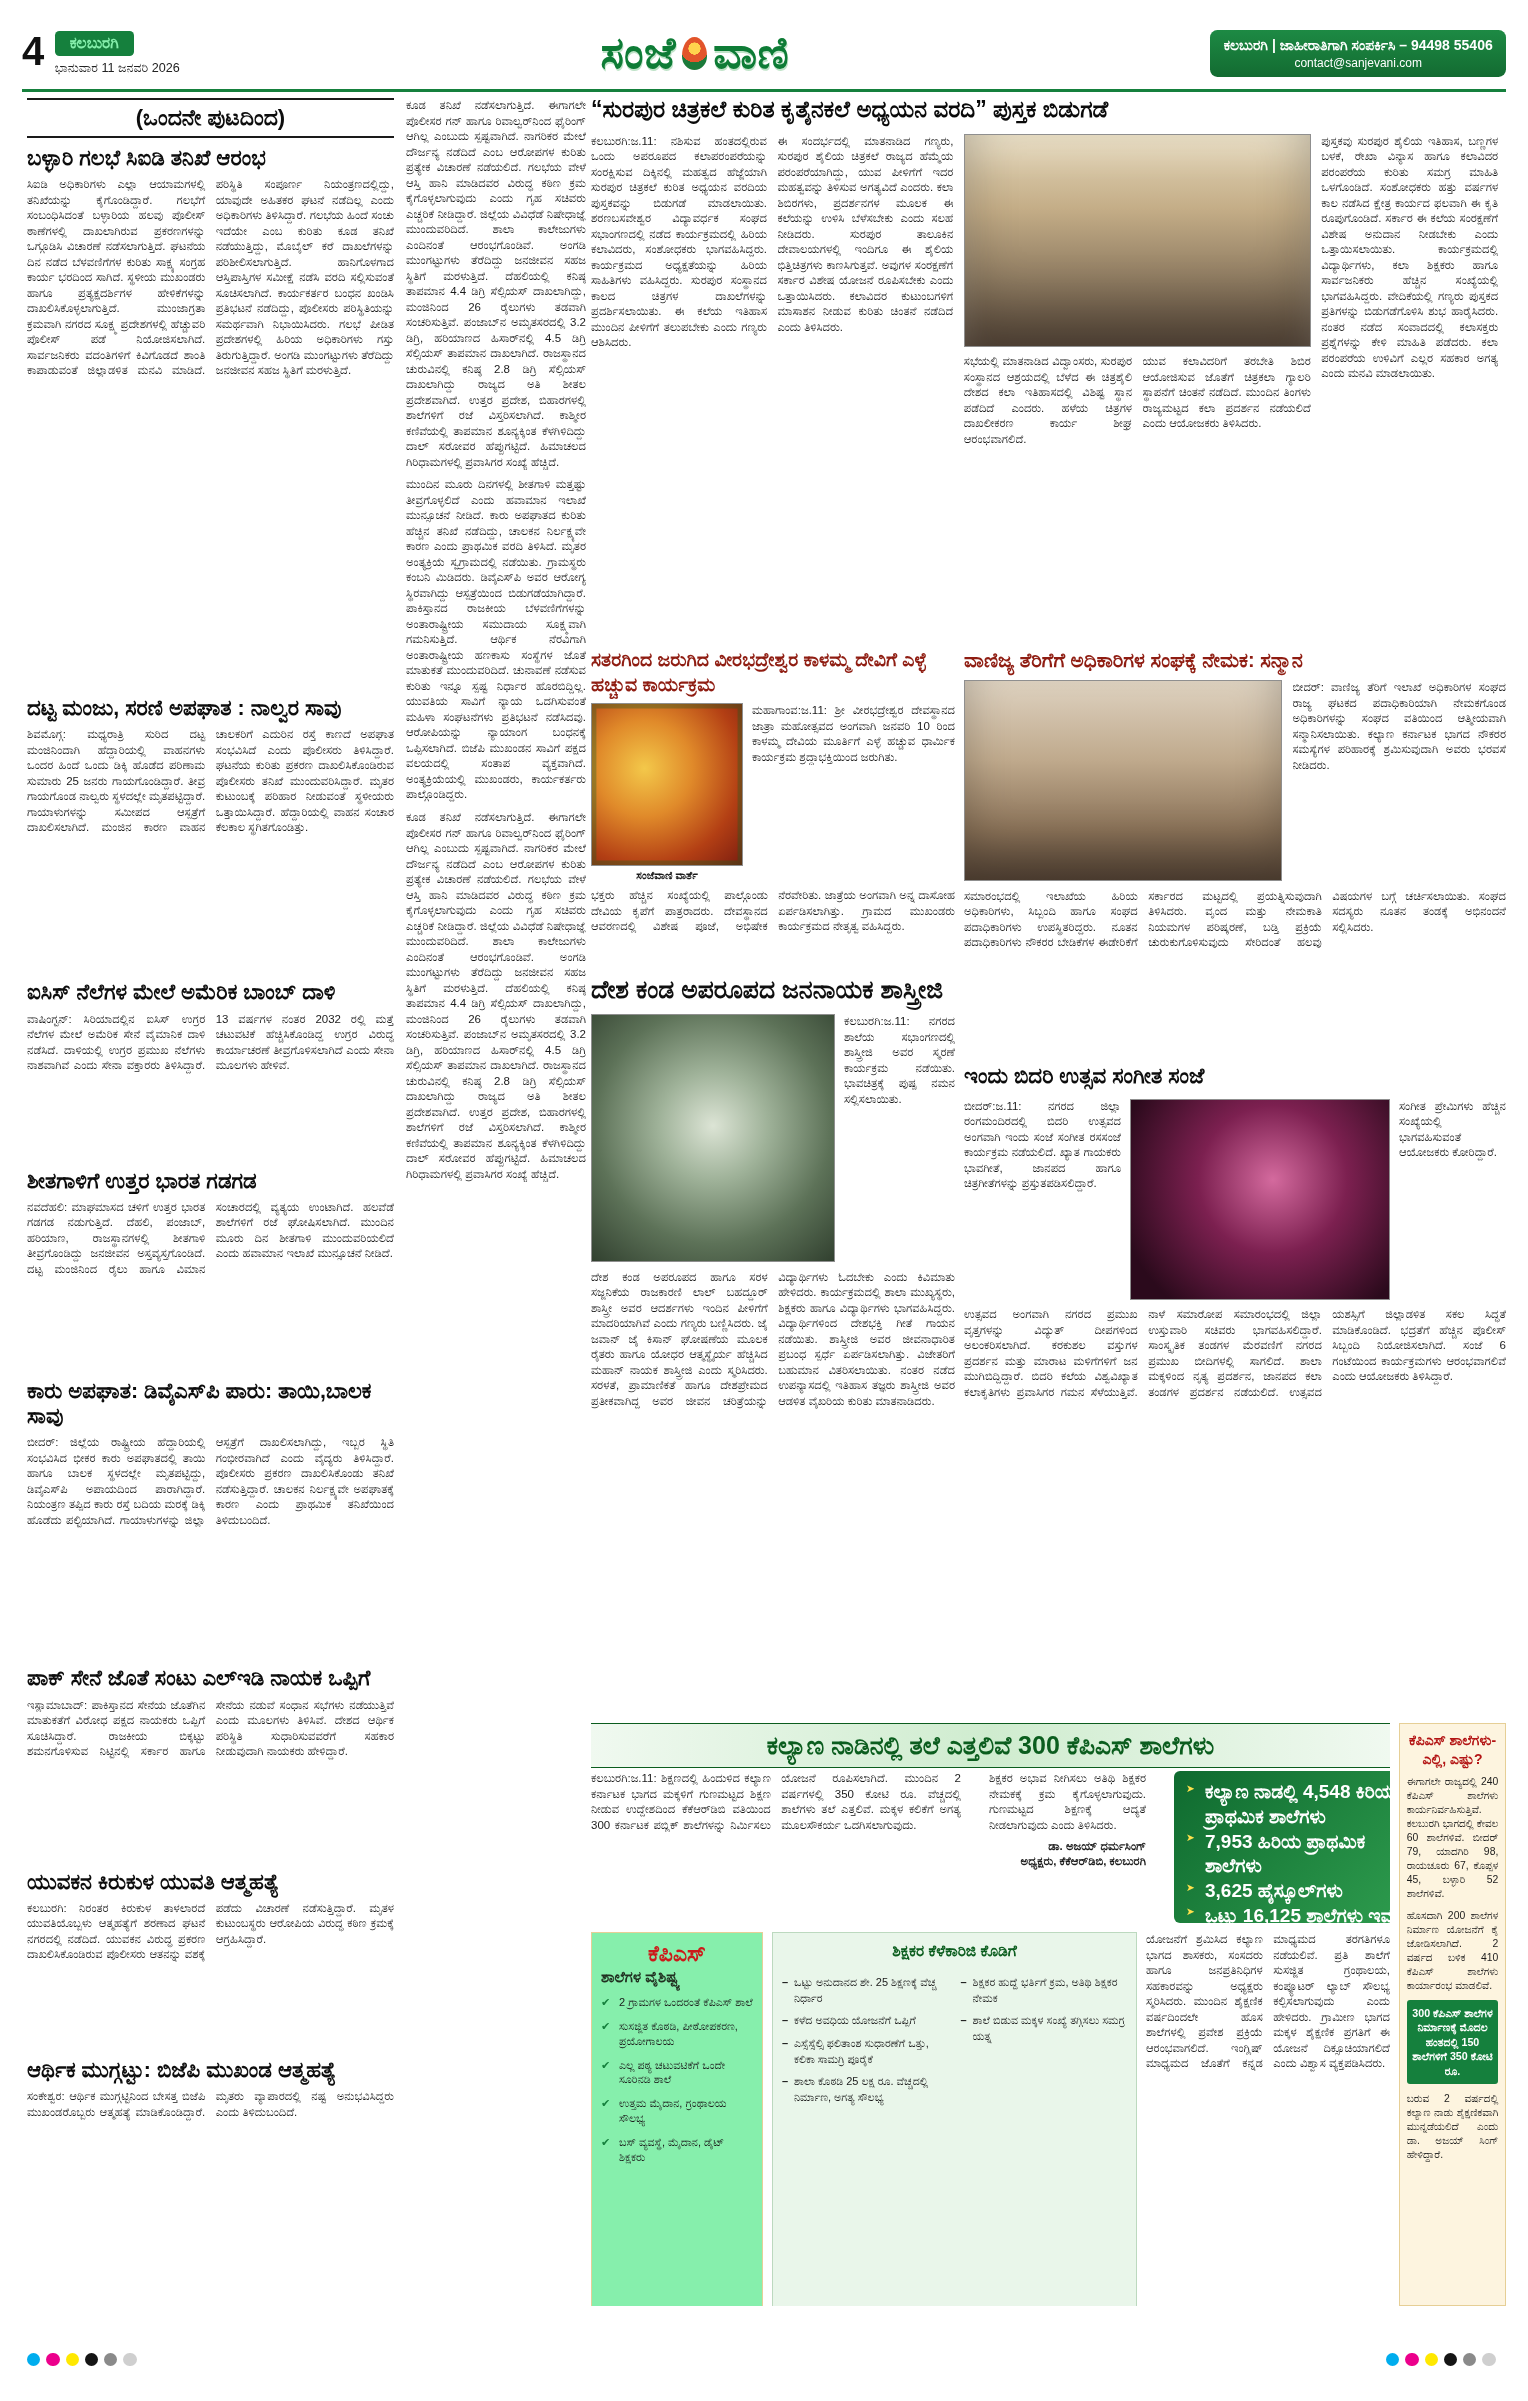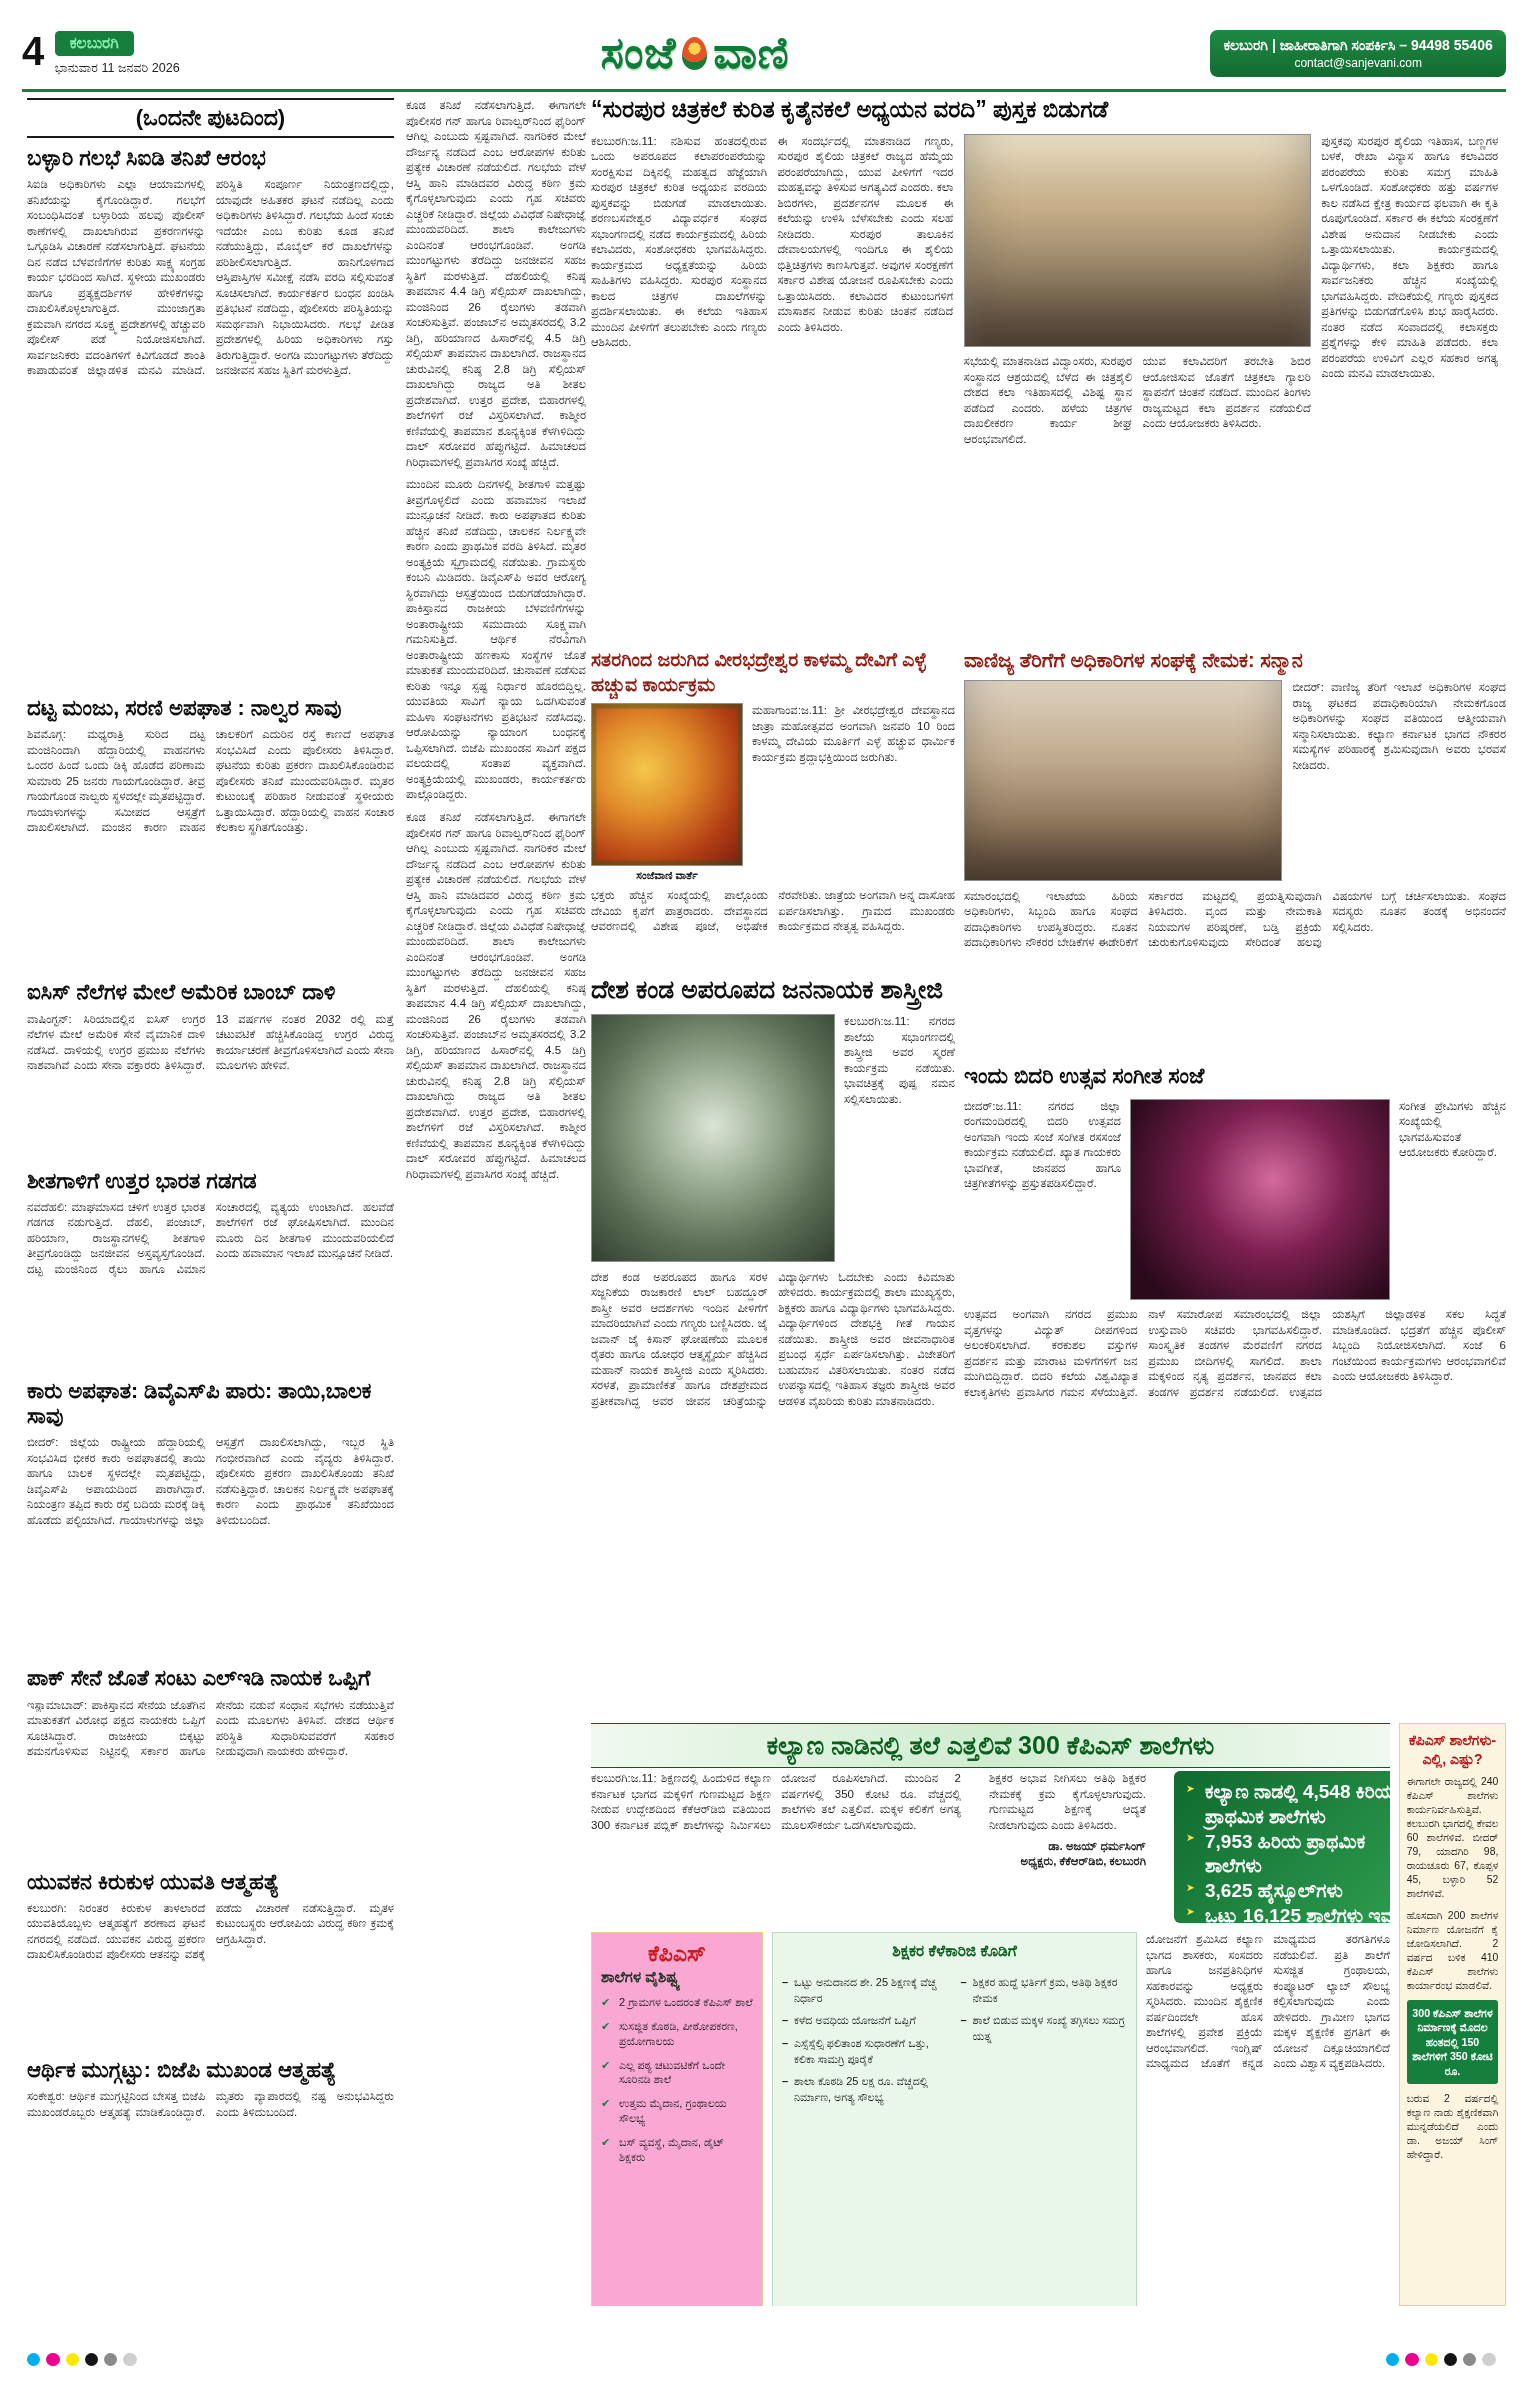--- a/index.html
+++ b/index.html
@@ -86,21 +86,21 @@
   .kps { position:absolute; left:591px; top:1723px; width:799px; height:583px; overflow:hidden; }
   .kps-head { background:linear-gradient(90deg,#f0f9f0,#cfeccf 50%,#f0f9f0); color:#0b5d1e; font-size:25px; font-weight:800; text-align:center; padding:6.7px 0; border-top:1.5px solid #0b5d1e; border-bottom:1.5px solid #0b5d1e; }
   .kps-r1 { display:flex; gap:28px; margin-top:3px; height:152px; }
   .kps-intro { width:370px; flex:none; height:100%; }
   .kcol { width:157px; flex:none; overflow:hidden; }
   .byline { font-weight:bold; text-align:right; margin-top:6px; font-size:11.5px; line-height:1.3; }
   .stats { width:246px; flex:none; background:linear-gradient(135deg,#0f6a2f,#2f9e4f); color:#fff; border-radius:6px; padding:9px 12px; display:flex; flex-direction:column; justify-content:space-around; }
   .stat { font-size:19px; font-weight:bold; position:relative; padding-left:19px; line-height:1.3; }
   .stat::before { content:"➤"; position:absolute; left:0; top:1.5px; color:#ffe14d; font-size:10.4px; }
   .kps-r2 { display:flex; gap:9px; margin-top:9px; height:382px; }
-  .features { width:172px; flex:none; background:#f9a8d4; border:0.7px solid #e6cf96; padding:9px; overflow:hidden; }
+  .features { width:172px; flex:none; background:#86efac; border:0.7px solid #e6cf96; padding:9px; overflow:hidden; }
   .f-kicker { color:#cc1a1a; font-size:22px; font-weight:800; text-align:center; line-height:1.1; }
   .f-title { font-size:15px; font-weight:800; text-align:left; color:#203020; margin:1.5px 0 9px; }
   .f-item { font-size:11px; line-height:1.35; margin:9px 0; padding-left:18px; position:relative; text-align:left; }
   .f-item::before { content:"✔"; position:absolute; left:0; color:#15803d; font-weight:bold; }
   .teachers { width:365px; flex:none; background:#e9f6ea; border:0.7px solid #bcd9bf; padding:9px; overflow:hidden; }
   .t-title { font-size:15.5px; font-weight:800; text-align:center; color:#0b5d1e; margin-bottom:7.4px; }
   .t-cols { display:flex; gap:12px; }
   .t-col { flex:1; }
   .t-item { font-size:11px; line-height:1.4; margin:7.4px 0; padding-left:12px; position:relative; text-align:left; }
   .t-item::before { content:"–"; position:absolute; left:0; font-weight:bold; }

